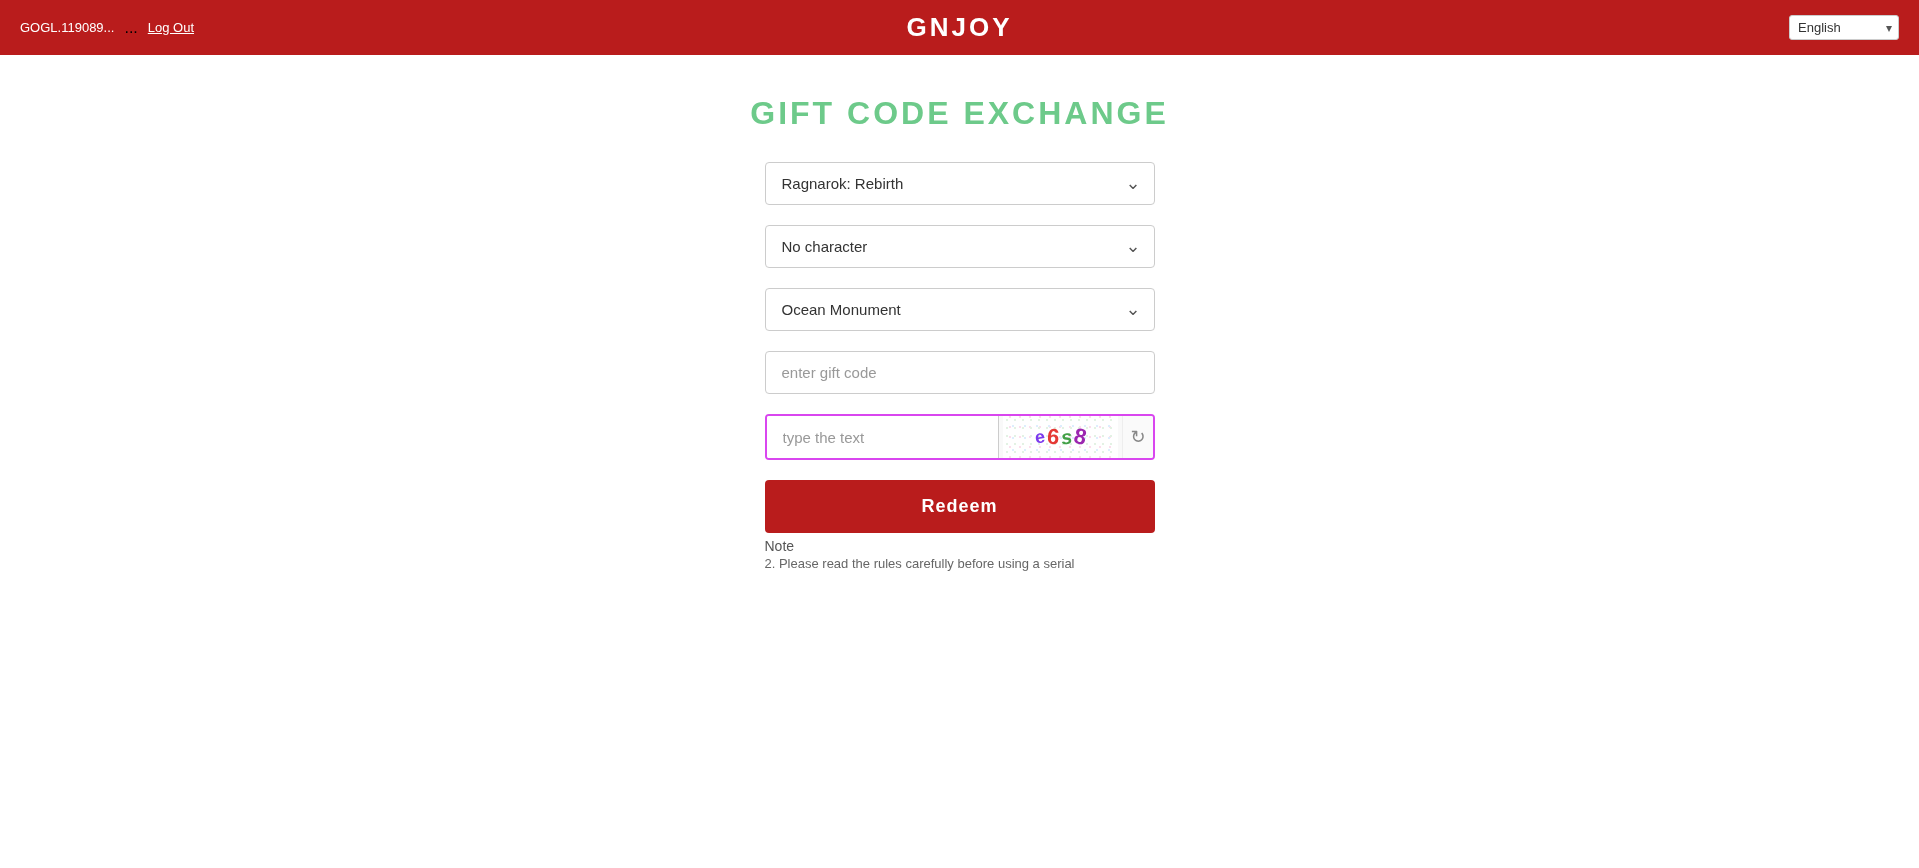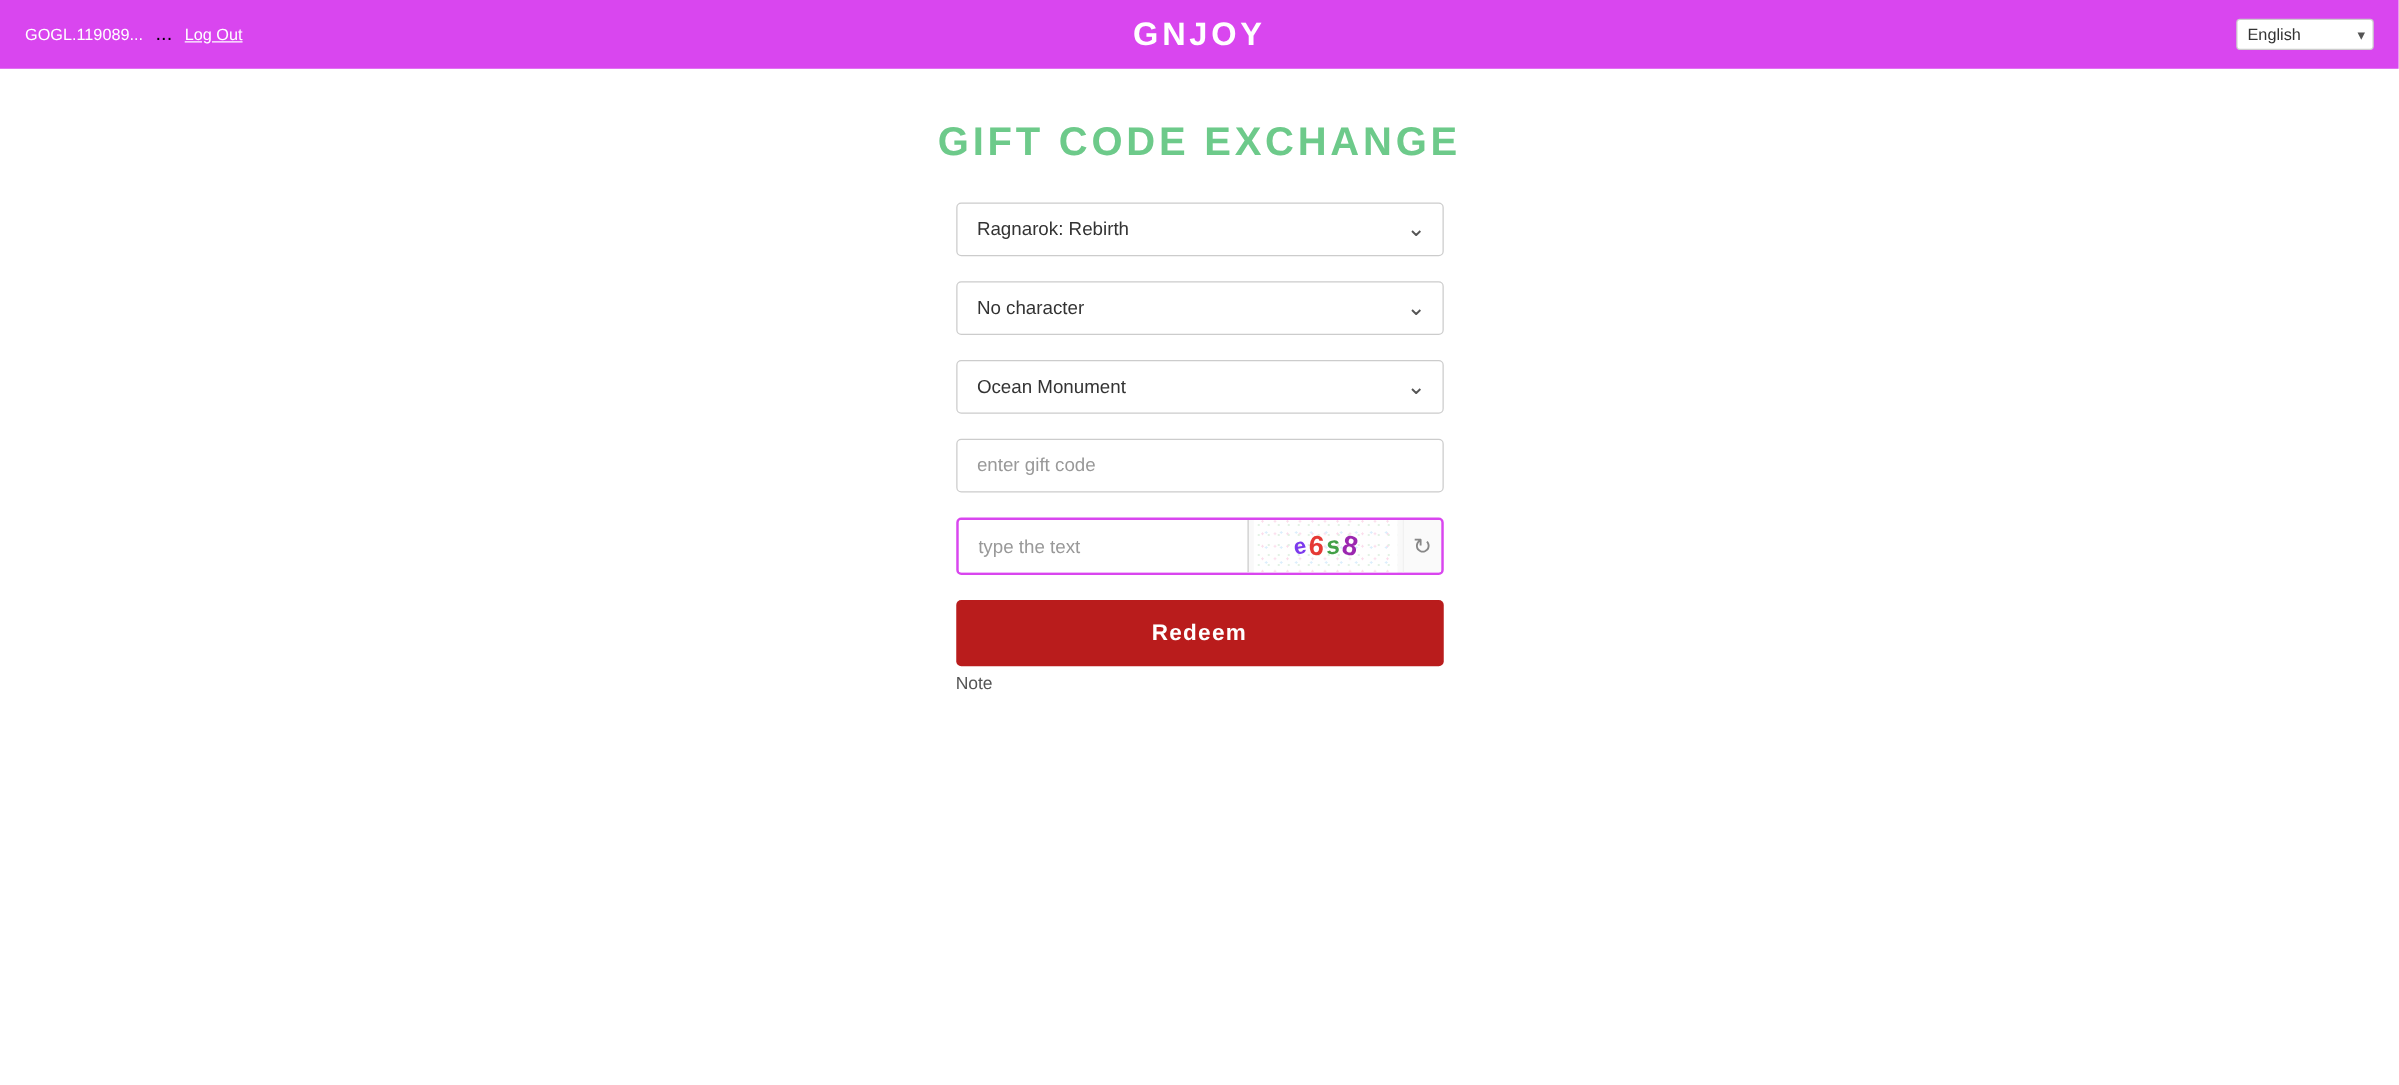--- a/index.html
+++ b/index.html
@@ -10,21 +10,21 @@
 
     body {
       font-family: Arial, sans-serif;
       background: #fff;
       min-height: 868px;
       width: 1919px;
     }
 
     
     .header {
-      background: #d946ef;
+      background: #b91c1c;
       height: 55px;
       display: flex;
       align-items: center;
       justify-content: center;
       position: relative;
       width: 100%;
     }
 
     .header-logo {
       color: #fff;
@@ -345,15 +345,16 @@
         <span class="refresh-icon">↻</span>
       </div>
     </div>
 
     <button class="redeem-btn">Redeem</button>
 
   </div>
 
   <div class="notes-section">
     <p class="notes-title">Note</p>
+    <p class="notes-text">2. Please read the rules carefully before using a serial</p>
   </div>
 
 </main>
 
 </body></html>

